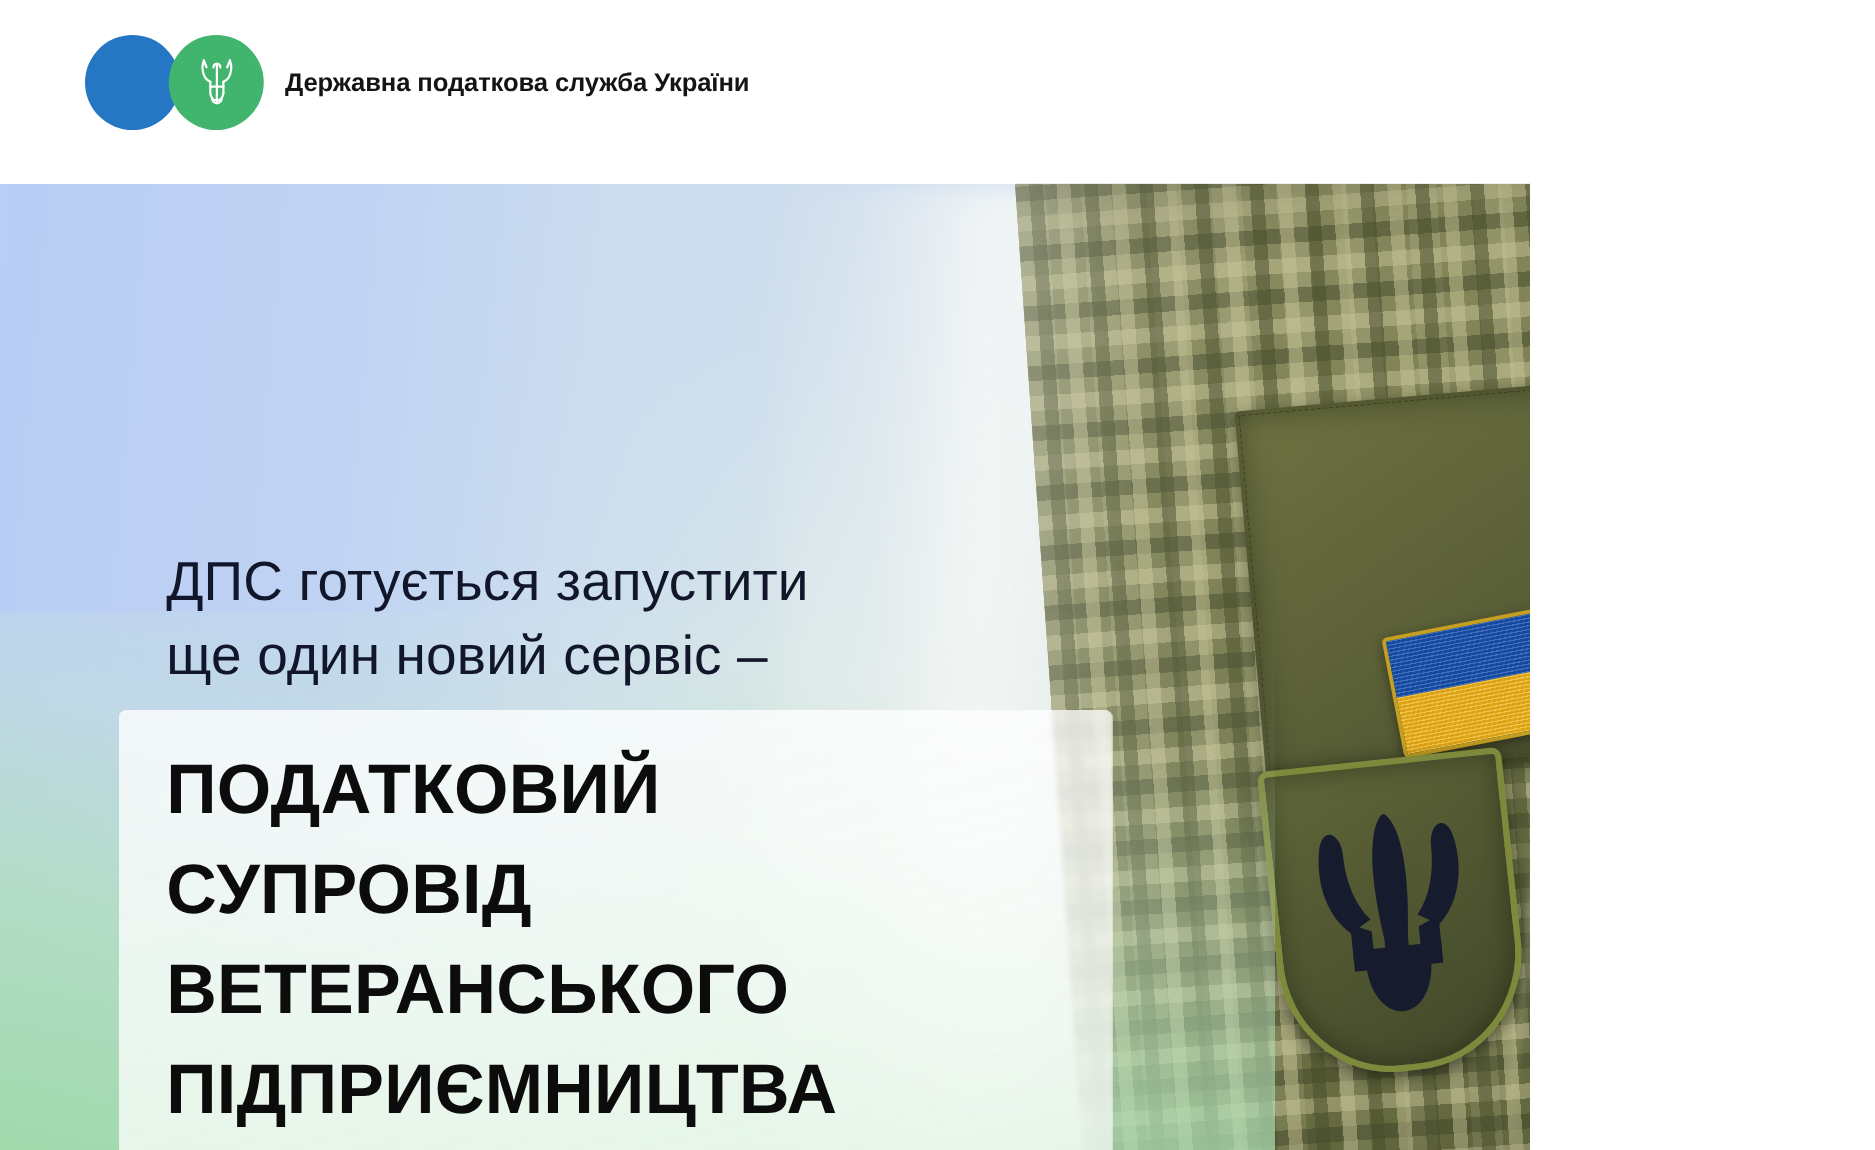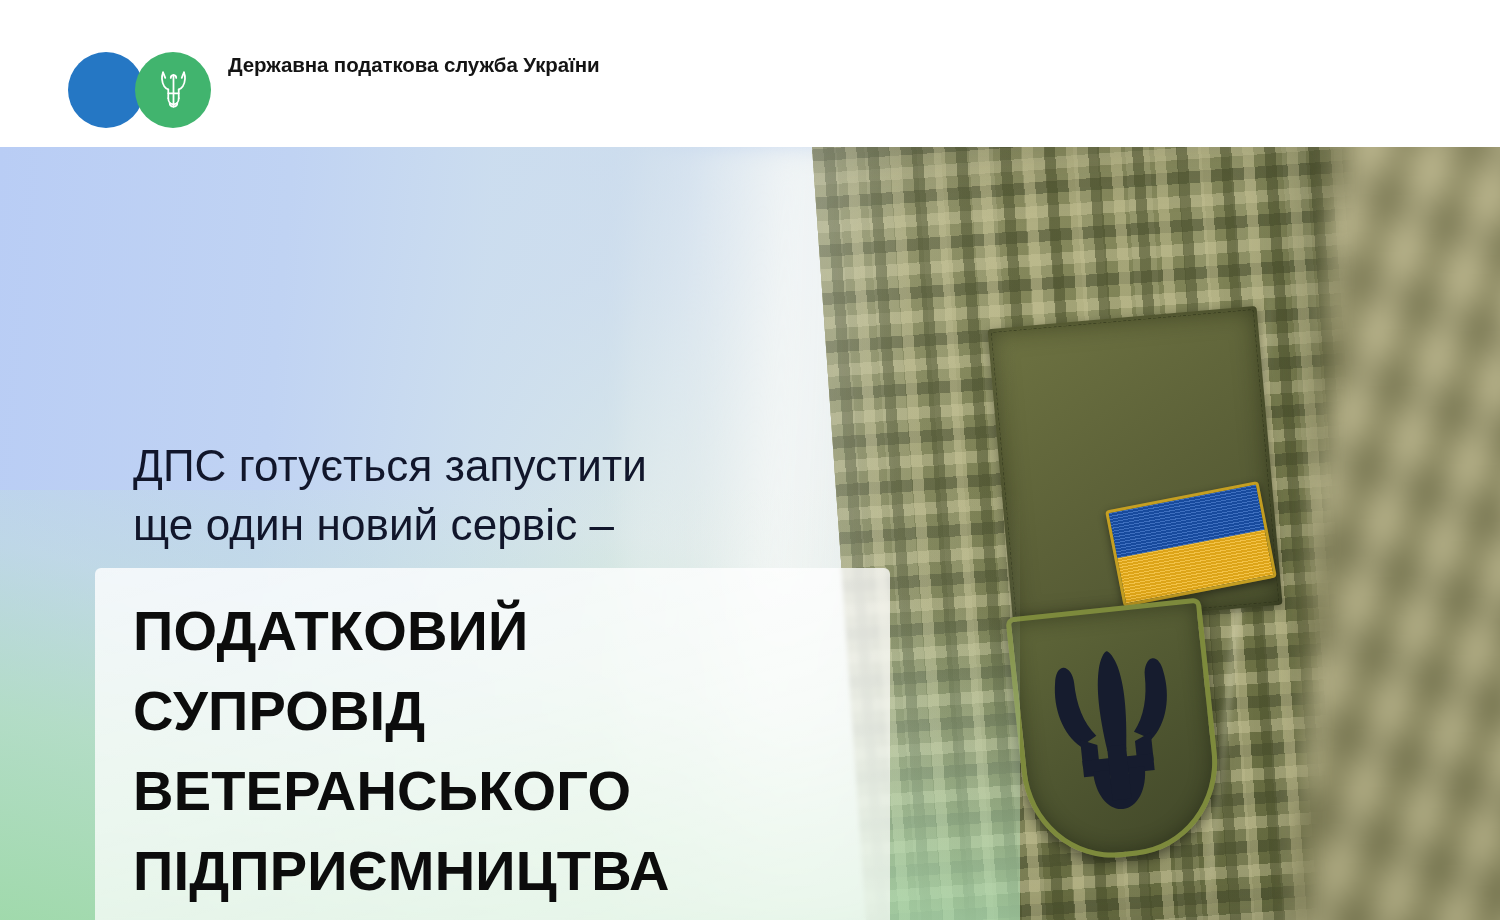--- a/index.html
+++ b/index.html
@@ -25,22 +25,23 @@
     position: absolute;
     left: 0; top: 0;
     width: 1500px;
     height: 147px;
     background: #ffffff;
     z-index: 40;
   }
   .logo {
     position: absolute;
     left: 68px;
-    top: 52px;
+    top: 28px;
     display: flex;
+    align-items: center;
   }
   .logo-marks {
     position: relative;
     width: 143px;
     height: 76px;
     flex: 0 0 auto;
   }
   .logo-circle-blue {
     position: absolute;
     left: 0; top: 0;
@@ -69,21 +70,21 @@
     font-weight: bold;
     color: #141414;
     letter-spacing: -0.1px;
     white-space: nowrap;
   }
 
   
   .stage {
     position: absolute;
     left: 0; top: 147px;
-    width: 1500px;
+    width: 1224px;
     height: 773px;
     overflow: hidden;
   }
 
   
   .bg-gradient {
     position: absolute;
     inset: 0;
     background: linear-gradient(180deg,
         #b8cef7 0%,

